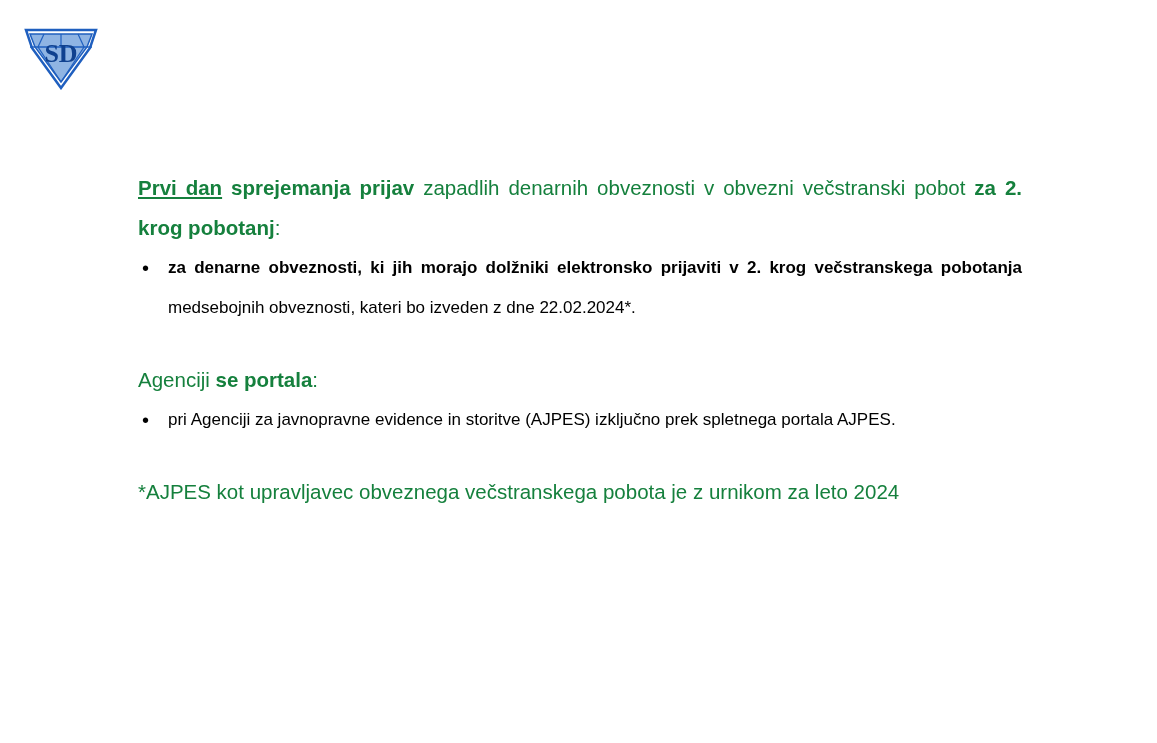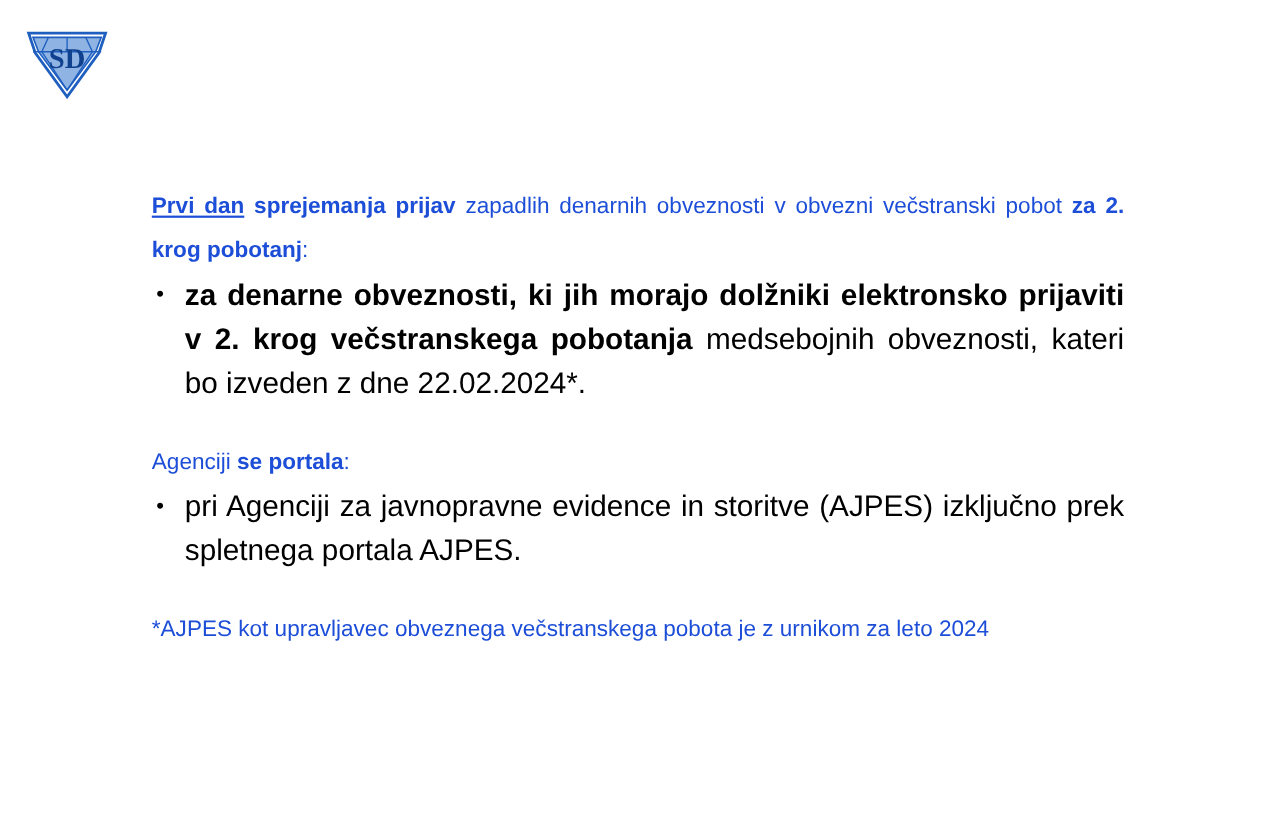--- a/index.html
+++ b/index.html
@@ -41,21 +41,21 @@
 
   p, ul {
     margin: 0;
   }
 
   .para {
     font-size: 20.5px;
     line-height: 40px;
     text-align: justify;
     text-justify: inter-word;
-    color: #1d4ed8;
+    color: #15803d;
   }
 
   .para.spaced {
     margin-top: 32px;
   }
 
   .bold {
     font-weight: bold;
   }
 
@@ -66,21 +66,21 @@
 
   ul.bullets {
     list-style: none;
     padding: 0;
     margin: 0;
   }
 
   ul.bullets li {
     position: relative;
     padding-left: 30px;
-    font-size: 27px;
+    font-size: 17px;
     line-height: 40px;
     text-align: justify;
     text-justify: inter-word;
   }
 
   ul.bullets li::before {
     content: "\2022";
     position: absolute;
     left: 4px;
     top: 0;

